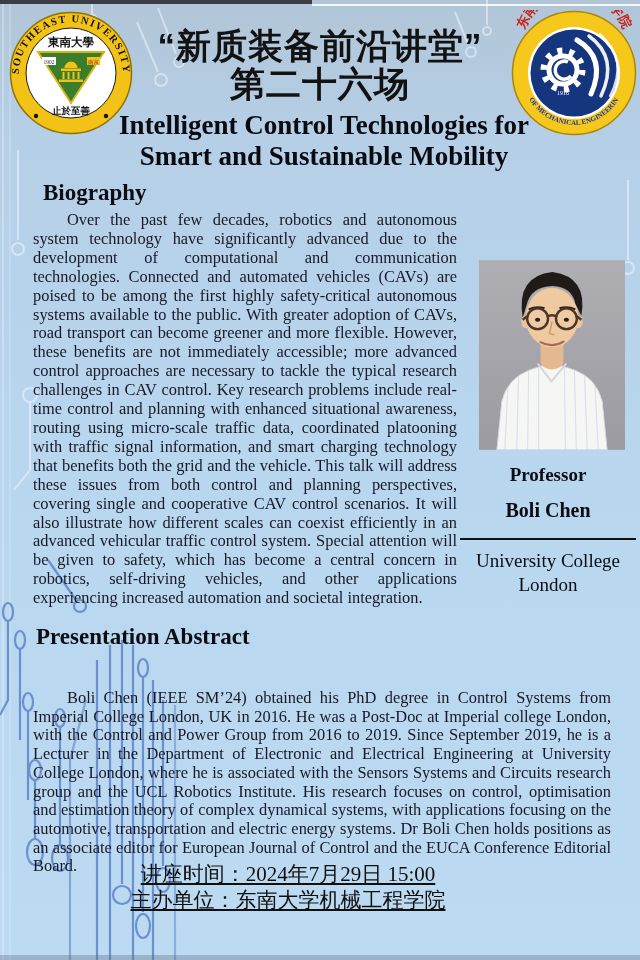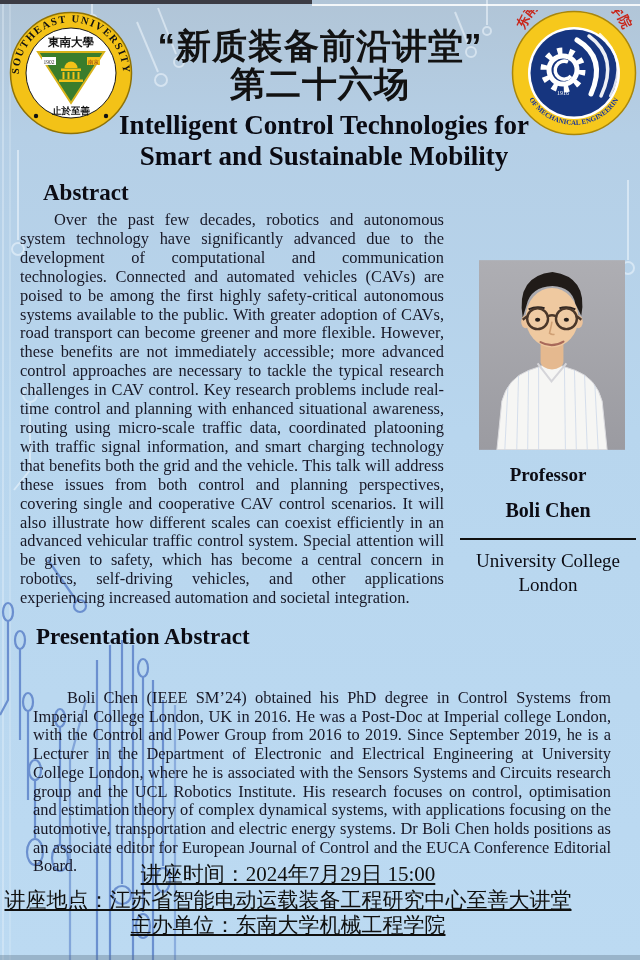--- a/index.html
+++ b/index.html
@@ -20,21 +20,21 @@
     color:#121212;letter-spacing:1px;}
   .en-title{position:absolute;left:4px;top:110px;width:640px;text-align:center;
     font-weight:bold;font-size:27px;line-height:31px;color:#0a0a12;}
 
   .section-heading{position:absolute;font-weight:bold;font-size:23px;color:#0c0c14;}
   .bio-heading{left:43px;top:180px;}
   .abs-heading{left:36px;top:624px;}
 
   .body-text{position:absolute;text-align:justify;text-justify:inter-word;
     font-size:16.4px;color:#181826;}
-  .bio-text{left:20px;top:211px;width:424px;line-height:18.9px;text-indent:34px;}
+  .bio-text{left:33px;top:211px;width:424px;line-height:18.9px;text-indent:34px;}
   .abs-text{left:33px;top:689px;width:578px;line-height:18.7px;text-indent:34px;font-family:Liberation Serif, serif;}
 
   .photo{position:absolute;left:479px;top:260px;width:146px;height:190px;}
 
   .speaker{position:absolute;left:454px;top:464px;width:188px;text-align:center;color:#0c0c14;}
   .sp-title{font-weight:bold;font-size:19px;}
   .sp-name{font-weight:bold;font-size:20px;display:block;width:176px;margin:13px auto 0;
     padding-bottom:16px;border-bottom:2px solid #101010;}
   .sp-aff{font-size:19px;line-height:23.5px;margin-top:9px;}
 
@@ -154,21 +154,21 @@
 
     <div class="cn-title">
       <div>“新质装备前沿讲堂”</div>
       <div>第二十六场</div>
     </div>
     <div class="en-title">
       <div>Intelligent Control Technologies for</div>
       <div>Smart and Sustainable Mobility</div>
     </div>
 
-    <div class="section-heading bio-heading">Abstract</div>
+    <div class="section-heading bio-heading">Biography</div>
     <div class="body-text bio-text">Over the past few decades, robotics and autonomous system technology have significantly advanced due to the development of computational and communication technologies. Connected and automated vehicles (CAVs) are poised to be among the first highly safety-critical autonomous systems available to the public. With greater adoption of CAVs, road transport can become greener and more flexible. However, these benefits are not immediately accessible; more advanced control approaches are necessary to tackle the typical research challenges in CAV control. Key research problems include real-time control and planning with enhanced situational awareness, routing using micro-scale traffic data, coordinated platooning with traffic signal information, and smart charging technology that benefits both the grid and the vehicle. This talk will address these issues from both control and planning perspectives, covering single and cooperative CAV control scenarios. It will also illustrate how different scales can coexist efficiently in an advanced vehicular traffic control system. Special attention will be given to safety, which has become a central concern in robotics, self-driving vehicles, and other applications experiencing increased automation and societal integration.</div>
 
     <svg class="photo" viewBox="0 0 147 191">
       <defs>
         <linearGradient id="pbg" x1="0" y1="0" x2="0" y2="1">
           <stop offset="0" stop-color="#aeaeb3"></stop>
             <stop offset="1" stop-color="#9b9ba1"></stop>
         </linearGradient>
         <clipPath id="shirtClip">
           <path d="M18,191 L23,142 Q29,119 50,111 L73,103 L97,111 Q118,119 124,142 L129,191 Z"></path>
@@ -211,21 +211,20 @@
       <div class="sp-title">Professor</div>
       <div class="sp-name">Boli Chen</div>
       <div class="sp-aff">University College London</div>
     </div>
 
     <div class="section-heading abs-heading">Presentation Abstract</div>
     <div class="body-text abs-text">Boli Chen (IEEE SM’24) obtained his PhD degree in Control Systems from Imperial College London, UK in 2016. He was a Post-Doc at Imperial college London, with the Control and Power Group from 2016 to 2019. Since September 2019, he is a Lecturer in the Department of Electronic and Electrical Engineering at University College London, where he is associated with the Sensors Systems and Circuits research group and the UCL Robotics Institute. His research focuses on control, optimisation and estimation theory of complex dynamical systems, with applications focusing on the automotive, transportation and electric energy systems. Dr Boli Chen holds positions as an associate editor for European Journal of Control and the EUCA Conference Editorial Board.</div>
 
     <div class="footer">
       <div>讲座时间：2024年7月29日 15:00</div>
-      <div>讲座地点：江苏省智能电动运载装备工程研究中心至善大讲堂</div>
       <div>主办单位：东南大学机械工程学院</div>
     </div>
   </div>
 
   <div class="top-edge-dark"></div>
   <div class="top-edge-light"></div>
   <div class="bottom-edge"></div>
 </div>
 
 </body></html>

